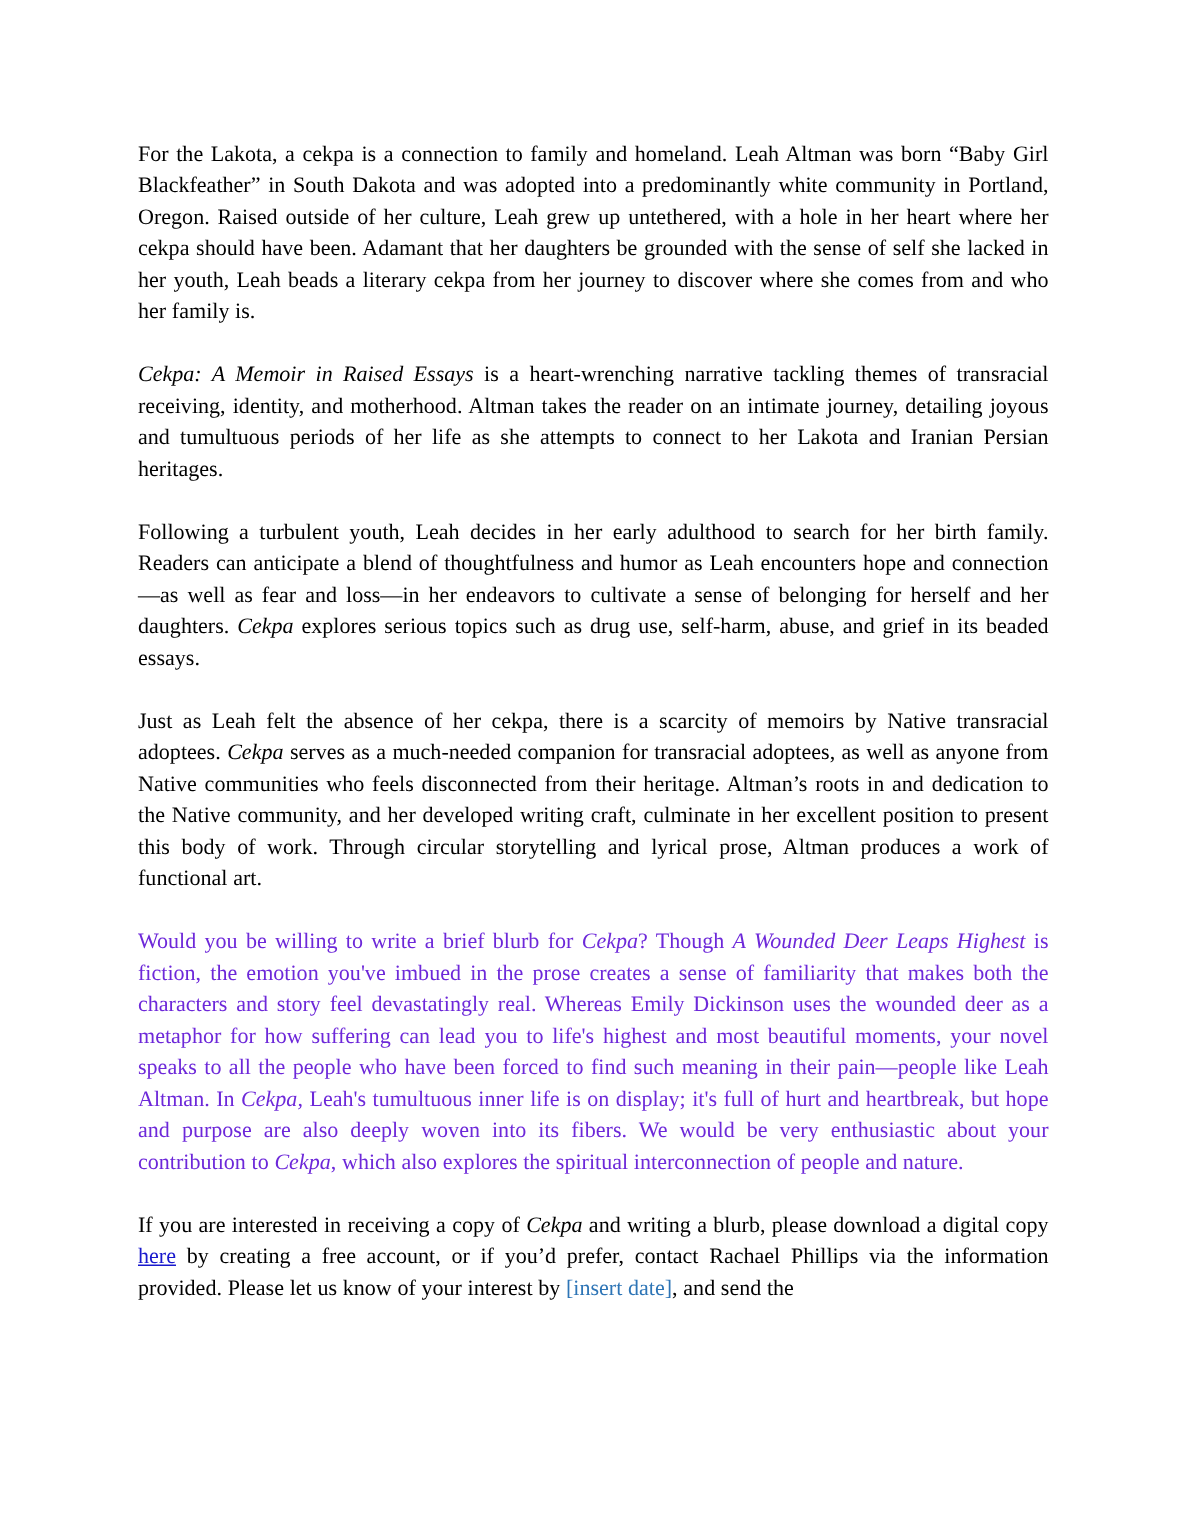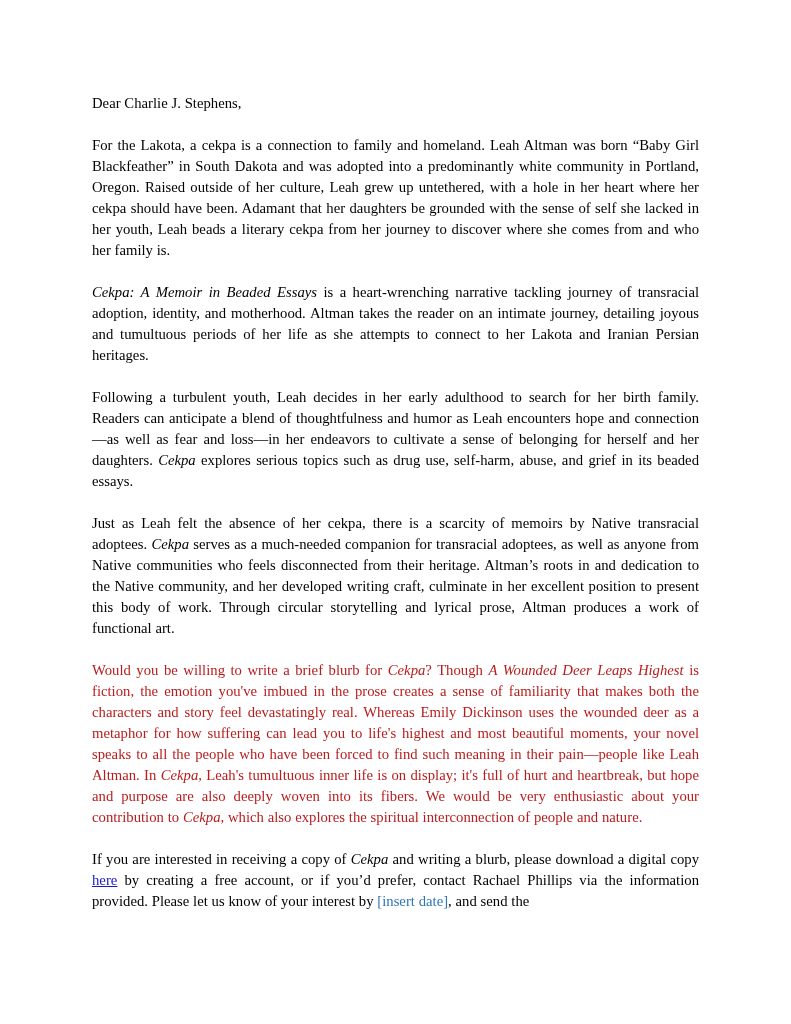--- a/index.html
+++ b/index.html
@@ -39,42 +39,41 @@
     word-spacing: 0.1px;
   }
   p.para:last-child {
     margin-bottom: 4px;
   }
   p.salutation {
     text-align: left;
     margin-bottom: 21px;
   }
   p.teal {
-    color: #b91c1c;
+    color: #6d28d9;
   }
   .ital {
     font-style: italic;
   }
   .link {
     color: #1818cd;
     text-decoration: underline;
     cursor: pointer;
   }
   .placeholder-date {
     color: #2e75b6;
   }
 </style>
 </head>
 <body>
 
 <div class="page">
   <div class="doc-body">
-    <p class="para salutation">Dear Charlie J. Stephens,</p>
     <div id="paragraph-host">
         <p class="para"><span>For the Lakota, a cekpa is a connection to family and homeland. Leah Altman was born “Baby Girl Blackfeather” in South Dakota and was adopted into a predominantly white community in Portland, Oregon. Raised outside of her culture, Leah grew up untethered, with a hole in her heart where her cekpa should have been. Adamant that her daughters be grounded with the sense of self she lacked in her youth, Leah beads a literary cekpa from her journey to discover where she comes from and who her family is.</span></p>
-        <p class="para"><span class="ital">Cekpa: A Memoir in Beaded Essays</span><span> is a heart-wrenching narrative tackling journey of transracial adoption, identity, and motherhood. Altman takes the reader on an intimate journey, detailing joyous and tumultuous periods of her life as she attempts to connect to her Lakota and Iranian Persian heritages.</span></p>
+        <p class="para"><span class="ital">Cekpa: A Memoir in Raised Essays</span><span> is a heart-wrenching narrative tackling themes of transracial receiving, identity, and motherhood. Altman takes the reader on an intimate journey, detailing joyous and tumultuous periods of her life as she attempts to connect to her Lakota and Iranian Persian heritages.</span></p>
         <p class="para"><span>Following a turbulent youth, Leah decides in her early adulthood to search for her birth family. Readers can anticipate a blend of thoughtfulness and humor as Leah encounters hope and connection—as well as fear and loss—in her endeavors to cultivate a sense of belonging for herself and her daughters. </span><span class="ital">Cekpa</span><span> explores serious topics such as drug use, self-harm, abuse, and grief in its beaded essays.</span></p>
         <p class="para"><span>Just as Leah felt the absence of her cekpa, there is a scarcity of memoirs by Native transracial adoptees. </span><span class="ital">Cekpa</span><span> serves as a much-needed companion for transracial adoptees, as well as anyone from Native communities who feels disconnected from their heritage. Altman’s roots in and dedication to the Native community, and her developed writing craft, culminate in her excellent position to present this body of work. Through circular storytelling and lyrical prose, Altman produces a work of functional art.</span></p>
         <p class="para teal"><span>Would you be willing to write a brief blurb for </span><span class="ital">Cekpa</span><span>? Though </span><span class="ital">A Wounded Deer Leaps Highest</span><span> is fiction, the emotion you've imbued in the prose creates a sense of familiarity that makes both the characters and story feel devastatingly real. Whereas Emily Dickinson uses the wounded deer as a metaphor for how suffering can lead you to life's highest and most beautiful moments, your novel speaks to all the people who have been forced to find such meaning in their pain—people like Leah Altman. In </span><span class="ital">Cekpa,</span><span> Leah's tumultuous inner life is on display; it's full of hurt and heartbreak, but hope and purpose are also deeply woven into its fibers. We would be very enthusiastic about your contribution to </span><span class="ital">Cekpa</span><span>, which also explores the spiritual interconnection of people and nature.</span></p>
         <p class="para"><span>If you are interested in receiving a copy of </span><span class="ital">Cekpa</span><span> and writing a blurb, please download a digital copy </span><span class="link">here</span><span> by creating a free account, or if you’d prefer, contact Rachael Phillips via the information provided. Please let us know of your interest by </span><span class="placeholder-date">[insert date]</span><span>, and send the</span></p>
       </div>
   </div>
 </div>
 
 </body></html>

